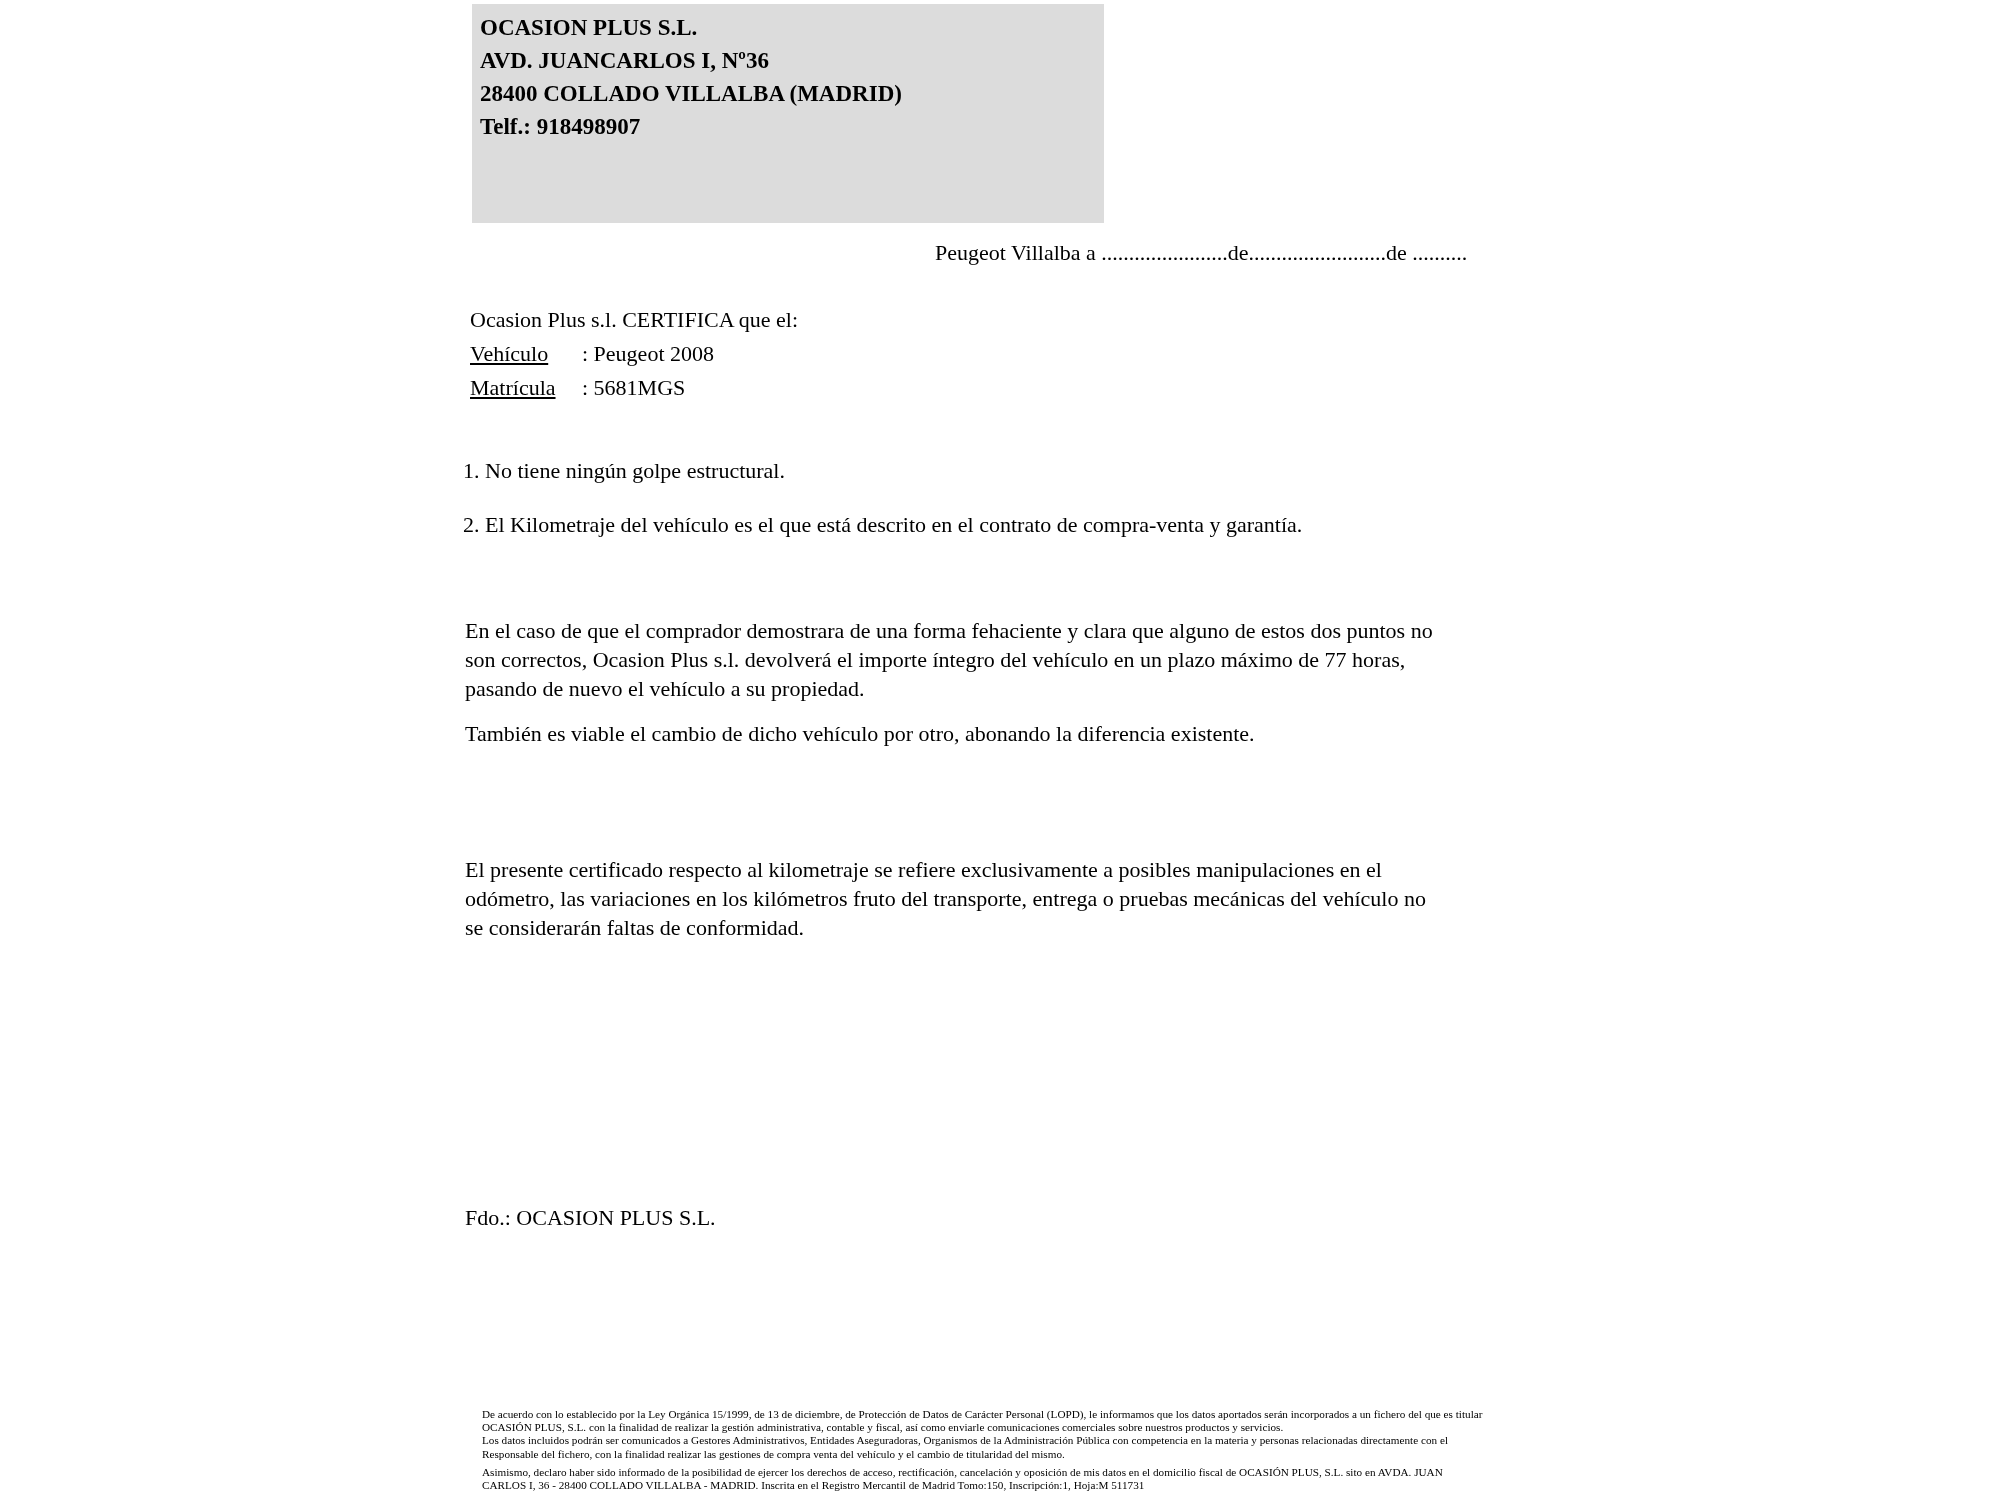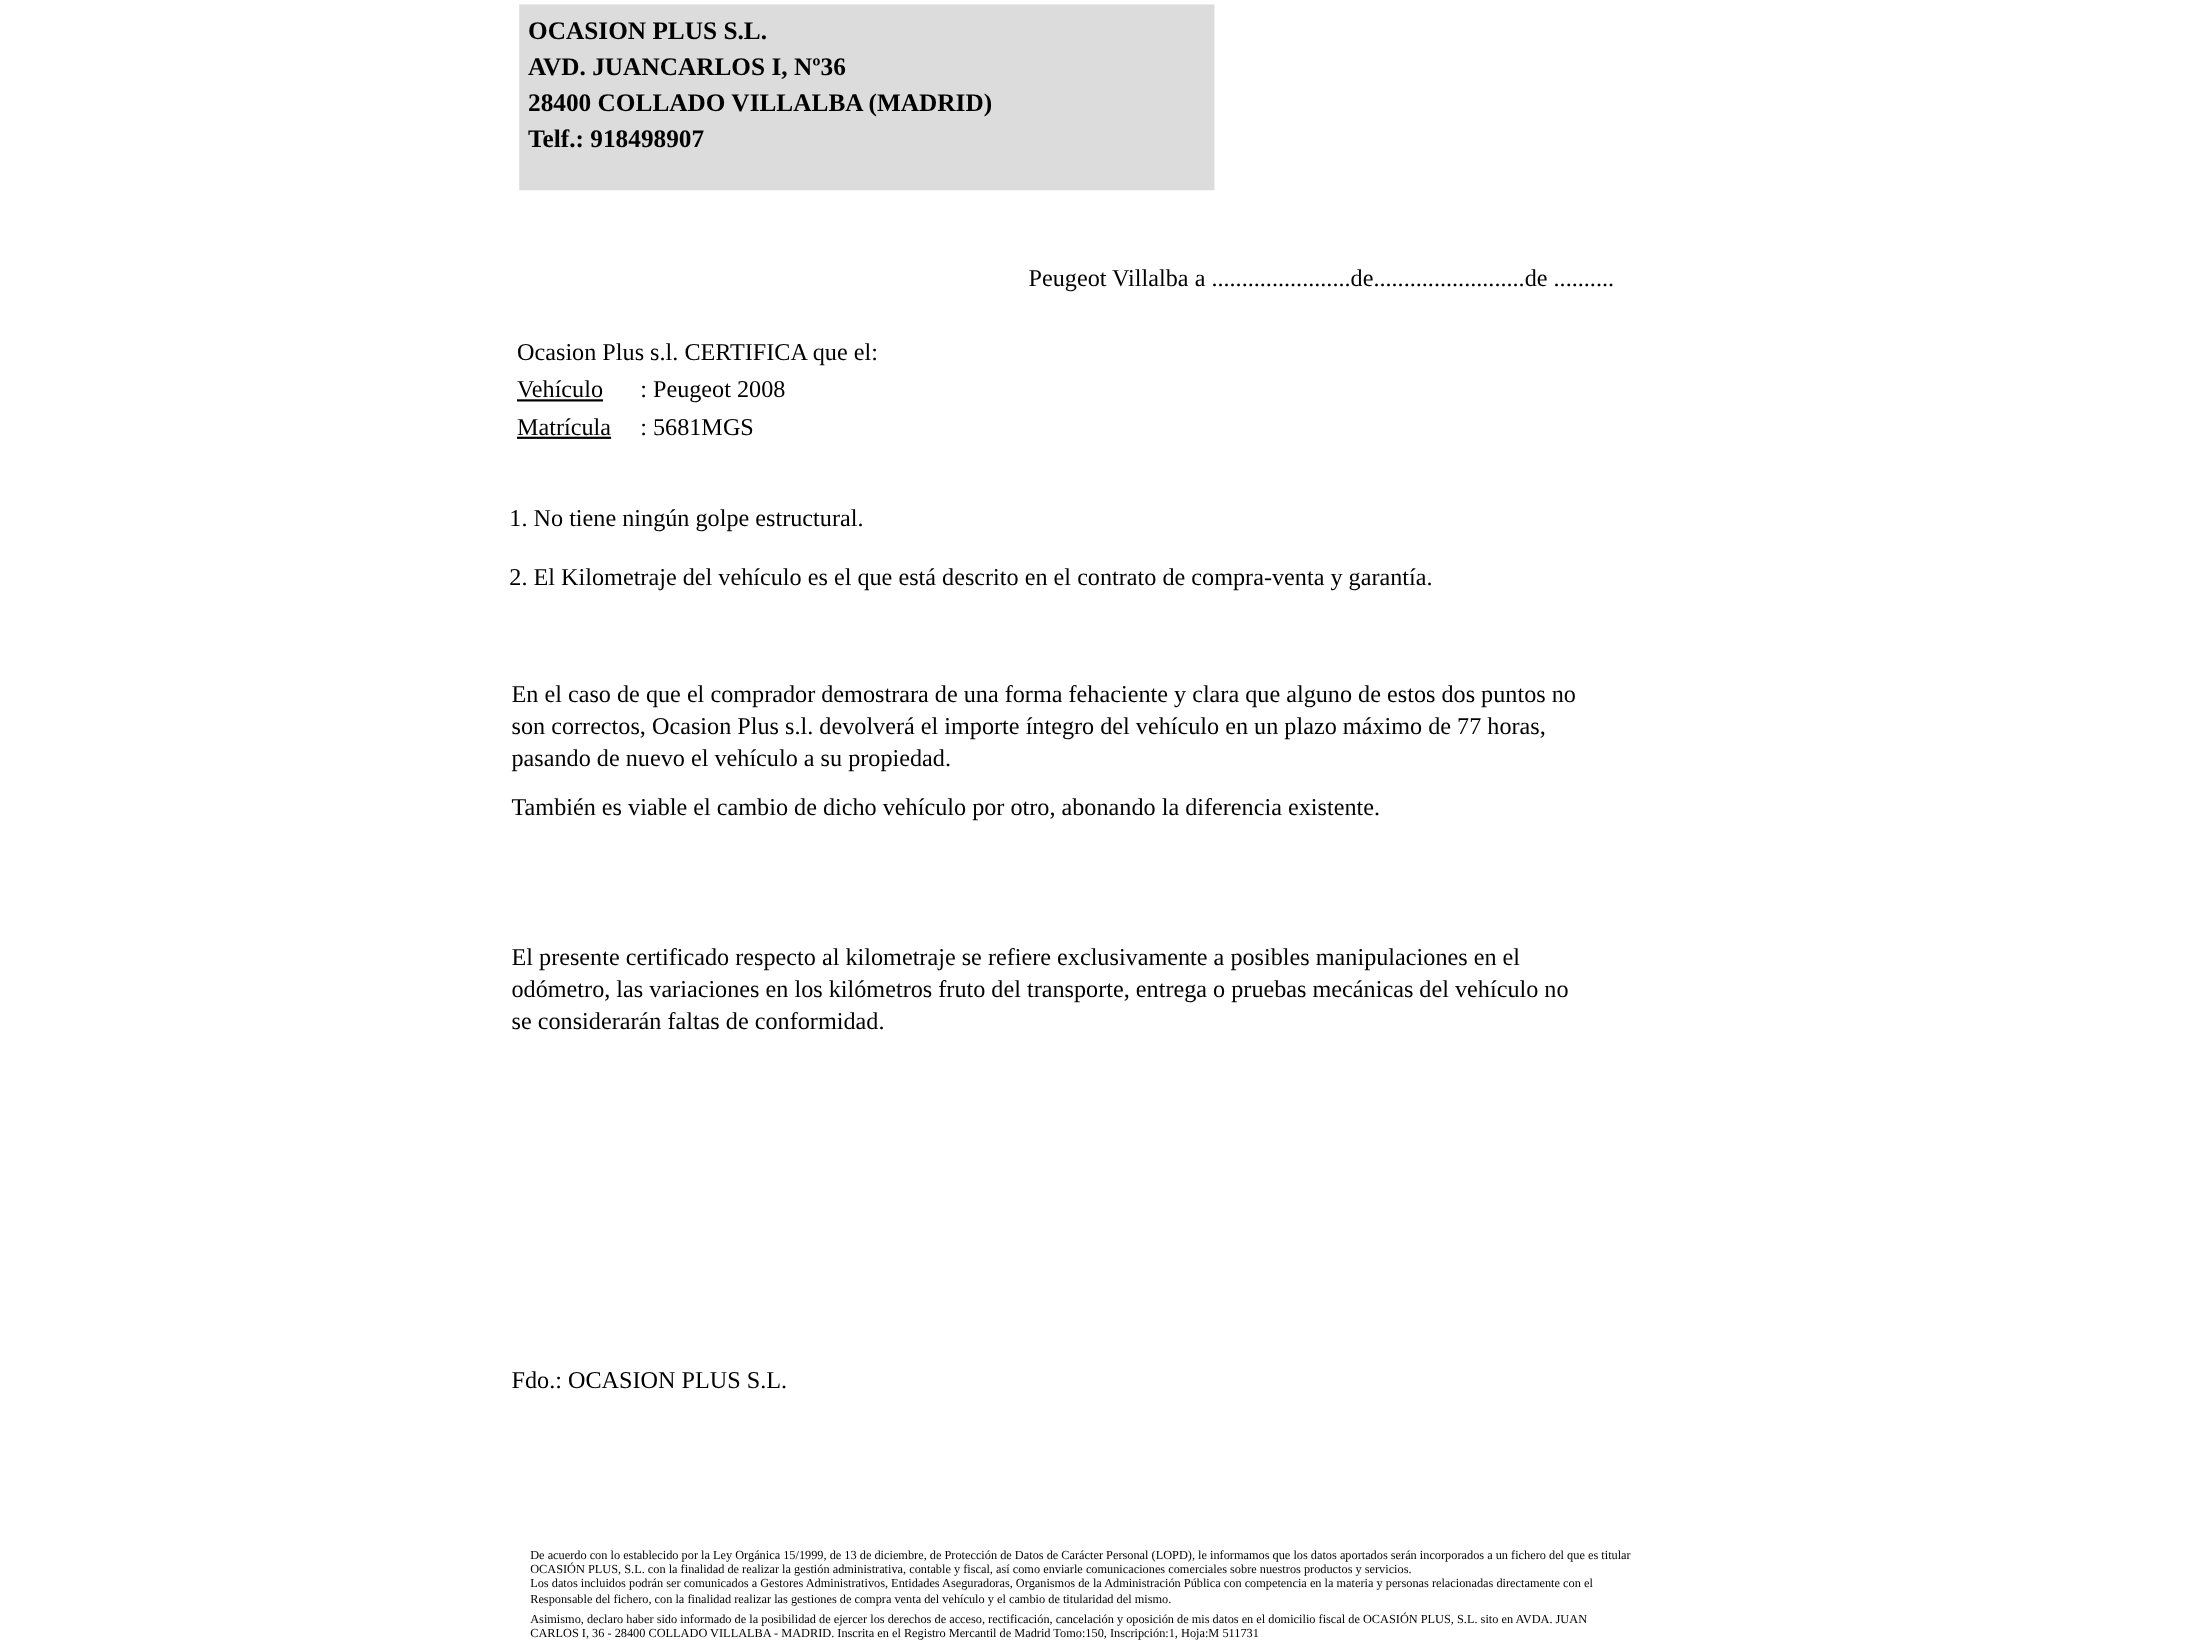--- a/index.html
+++ b/index.html
@@ -14,21 +14,21 @@
     background: #ffffff;
     font-family: "Liberation Serif", "DejaVu Serif", serif;
     color: #000000;
     overflow: hidden;
   }
   .header-box {
     position: absolute;
     left: 472px;
     top: 4px;
     width: 632px;
-    height: 169px;
+    height: 219px;
     background: #dcdcdc;
     padding: 7px 0 0 8px;
     box-sizing: border-box;
   }
   .header-box .hline {
     font-size: 23px;
     font-weight: bold;
     line-height: 33px;
     white-space: nowrap;
   }
@@ -77,21 +77,21 @@
     white-space: pre-line;
     width: 1110px;
   }
   .para-1 { top: 616px; }
   .para-2 { top: 719px; }
   .para-3 { top: 774px; }
   .para-4 { top: 855px; }
   .signature {
     position: absolute;
     left: 465px;
-    top: 1242px;
+    top: 1205px;
     font-size: 22px;
     white-space: nowrap;
   }
   .footer {
     position: absolute;
     left: 462px;
     top: 1408px;
     width: 1110px;
     font-size: 11.2px;
     color: #000000;

